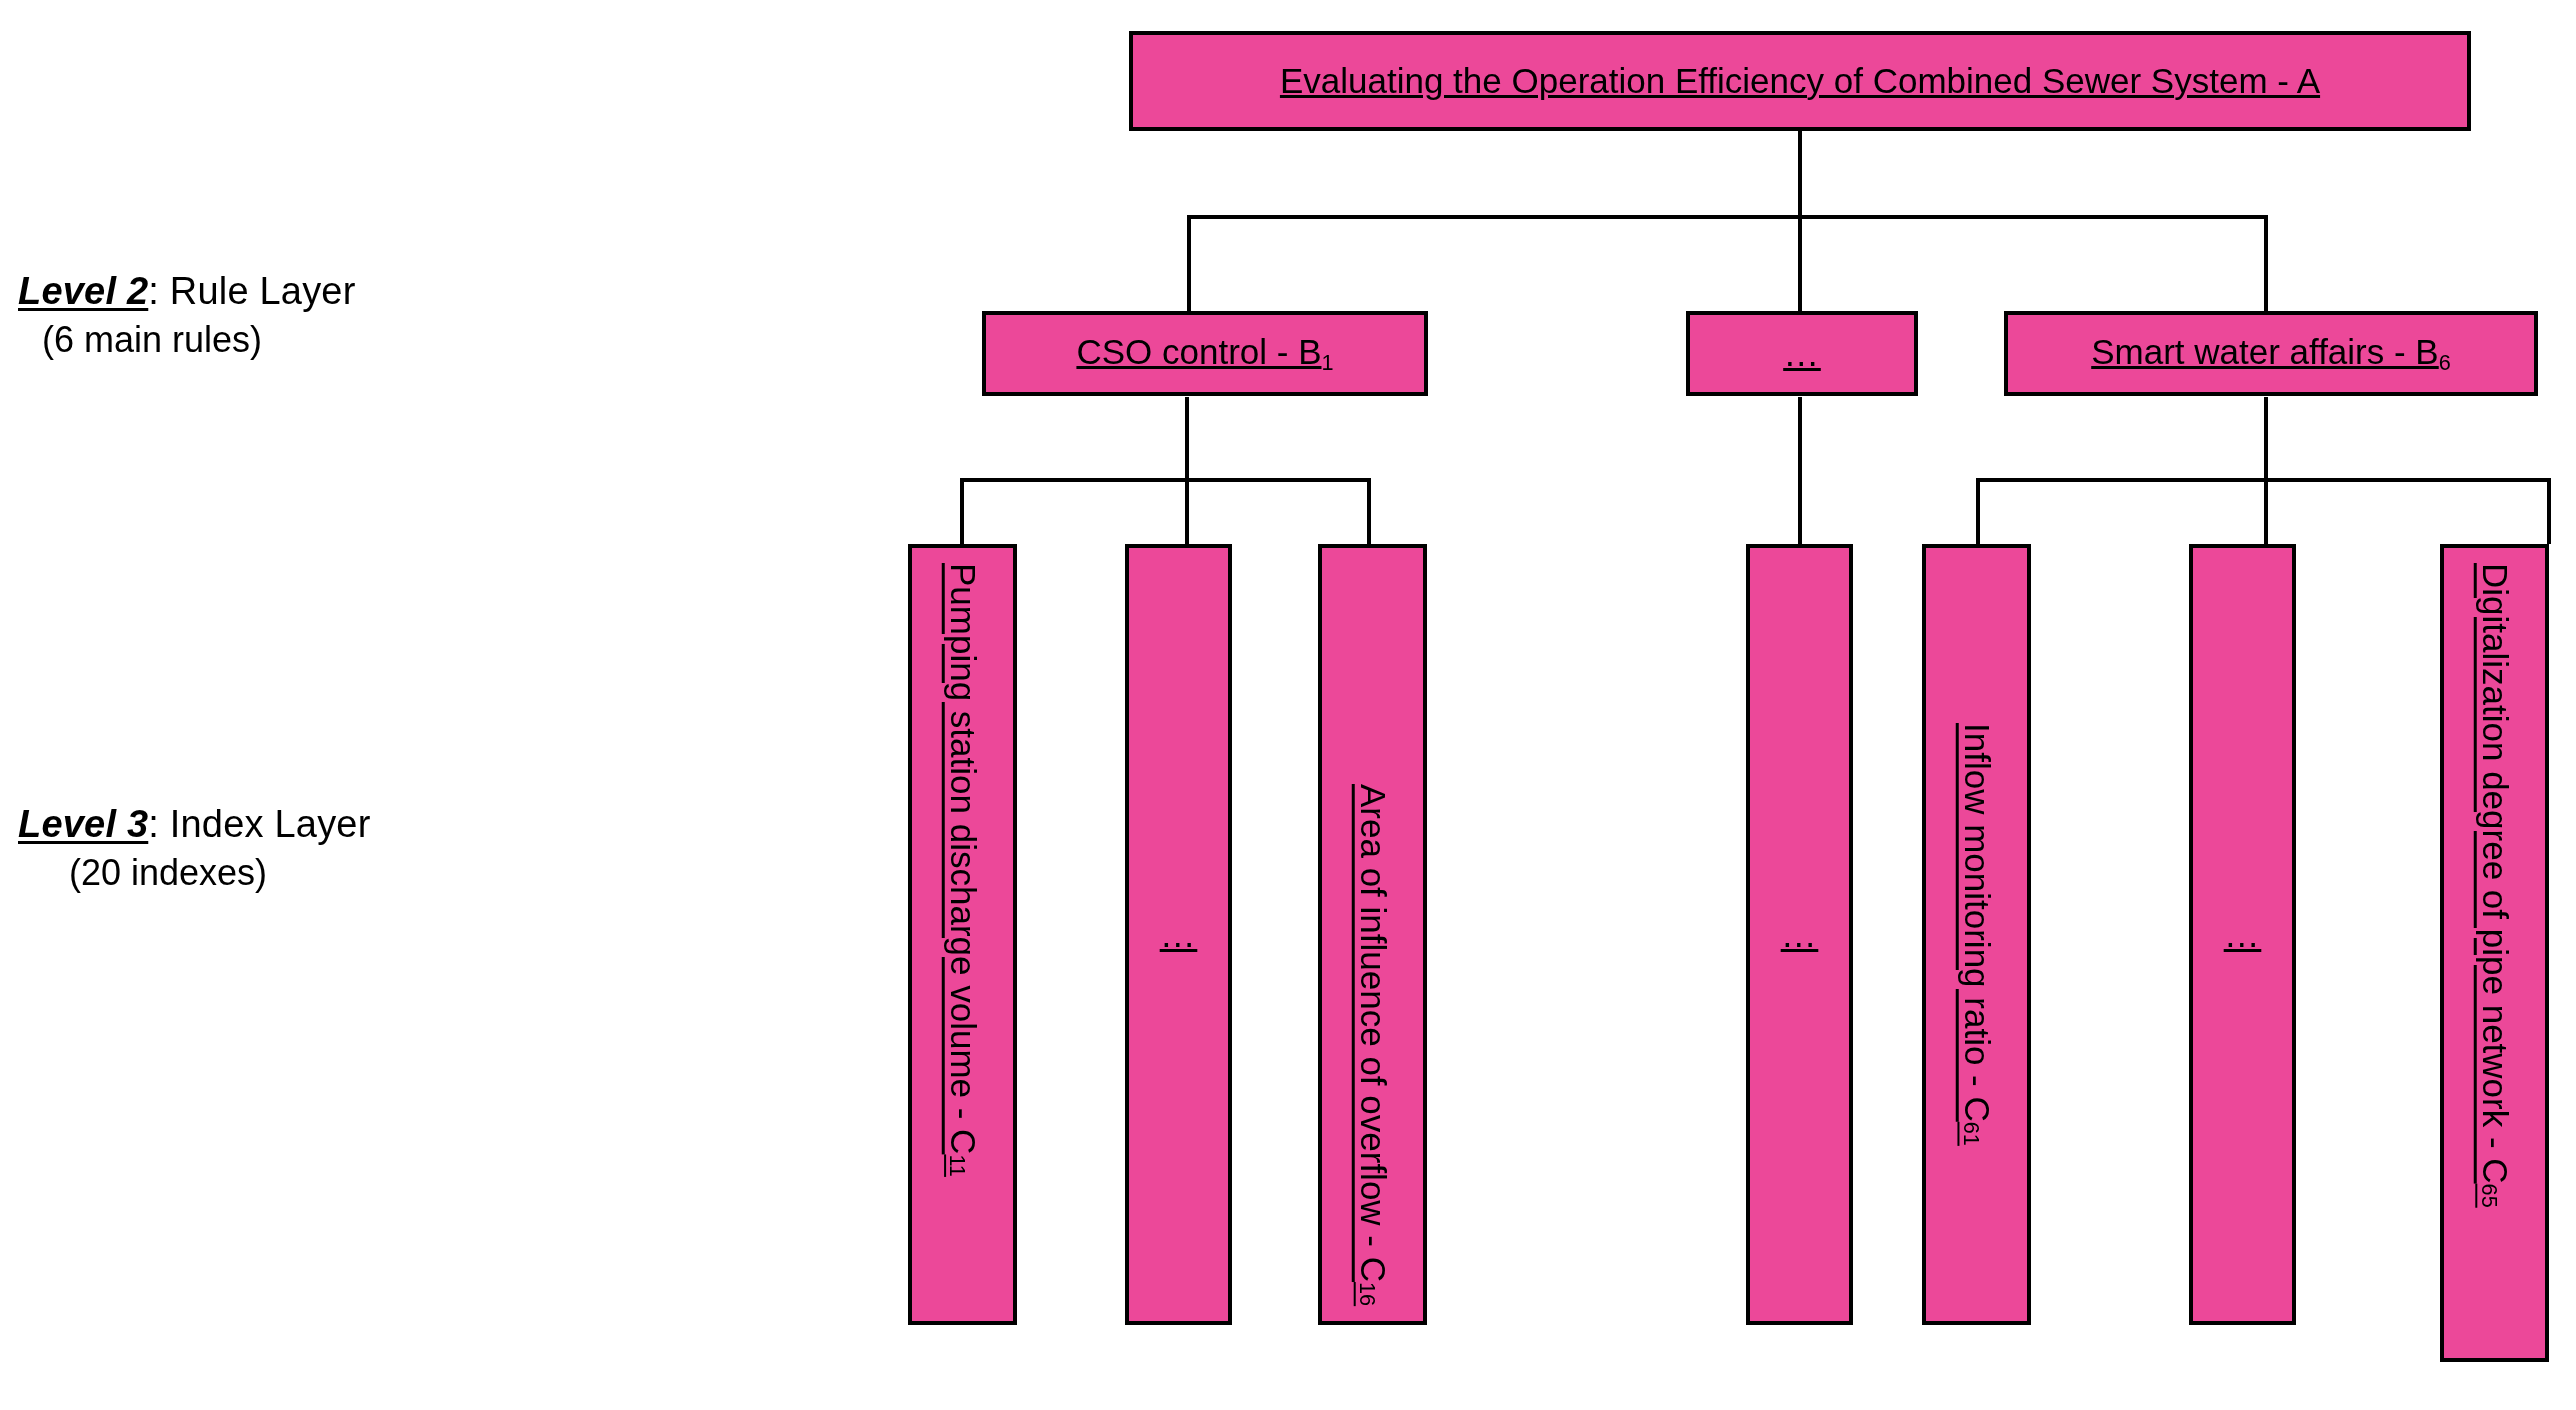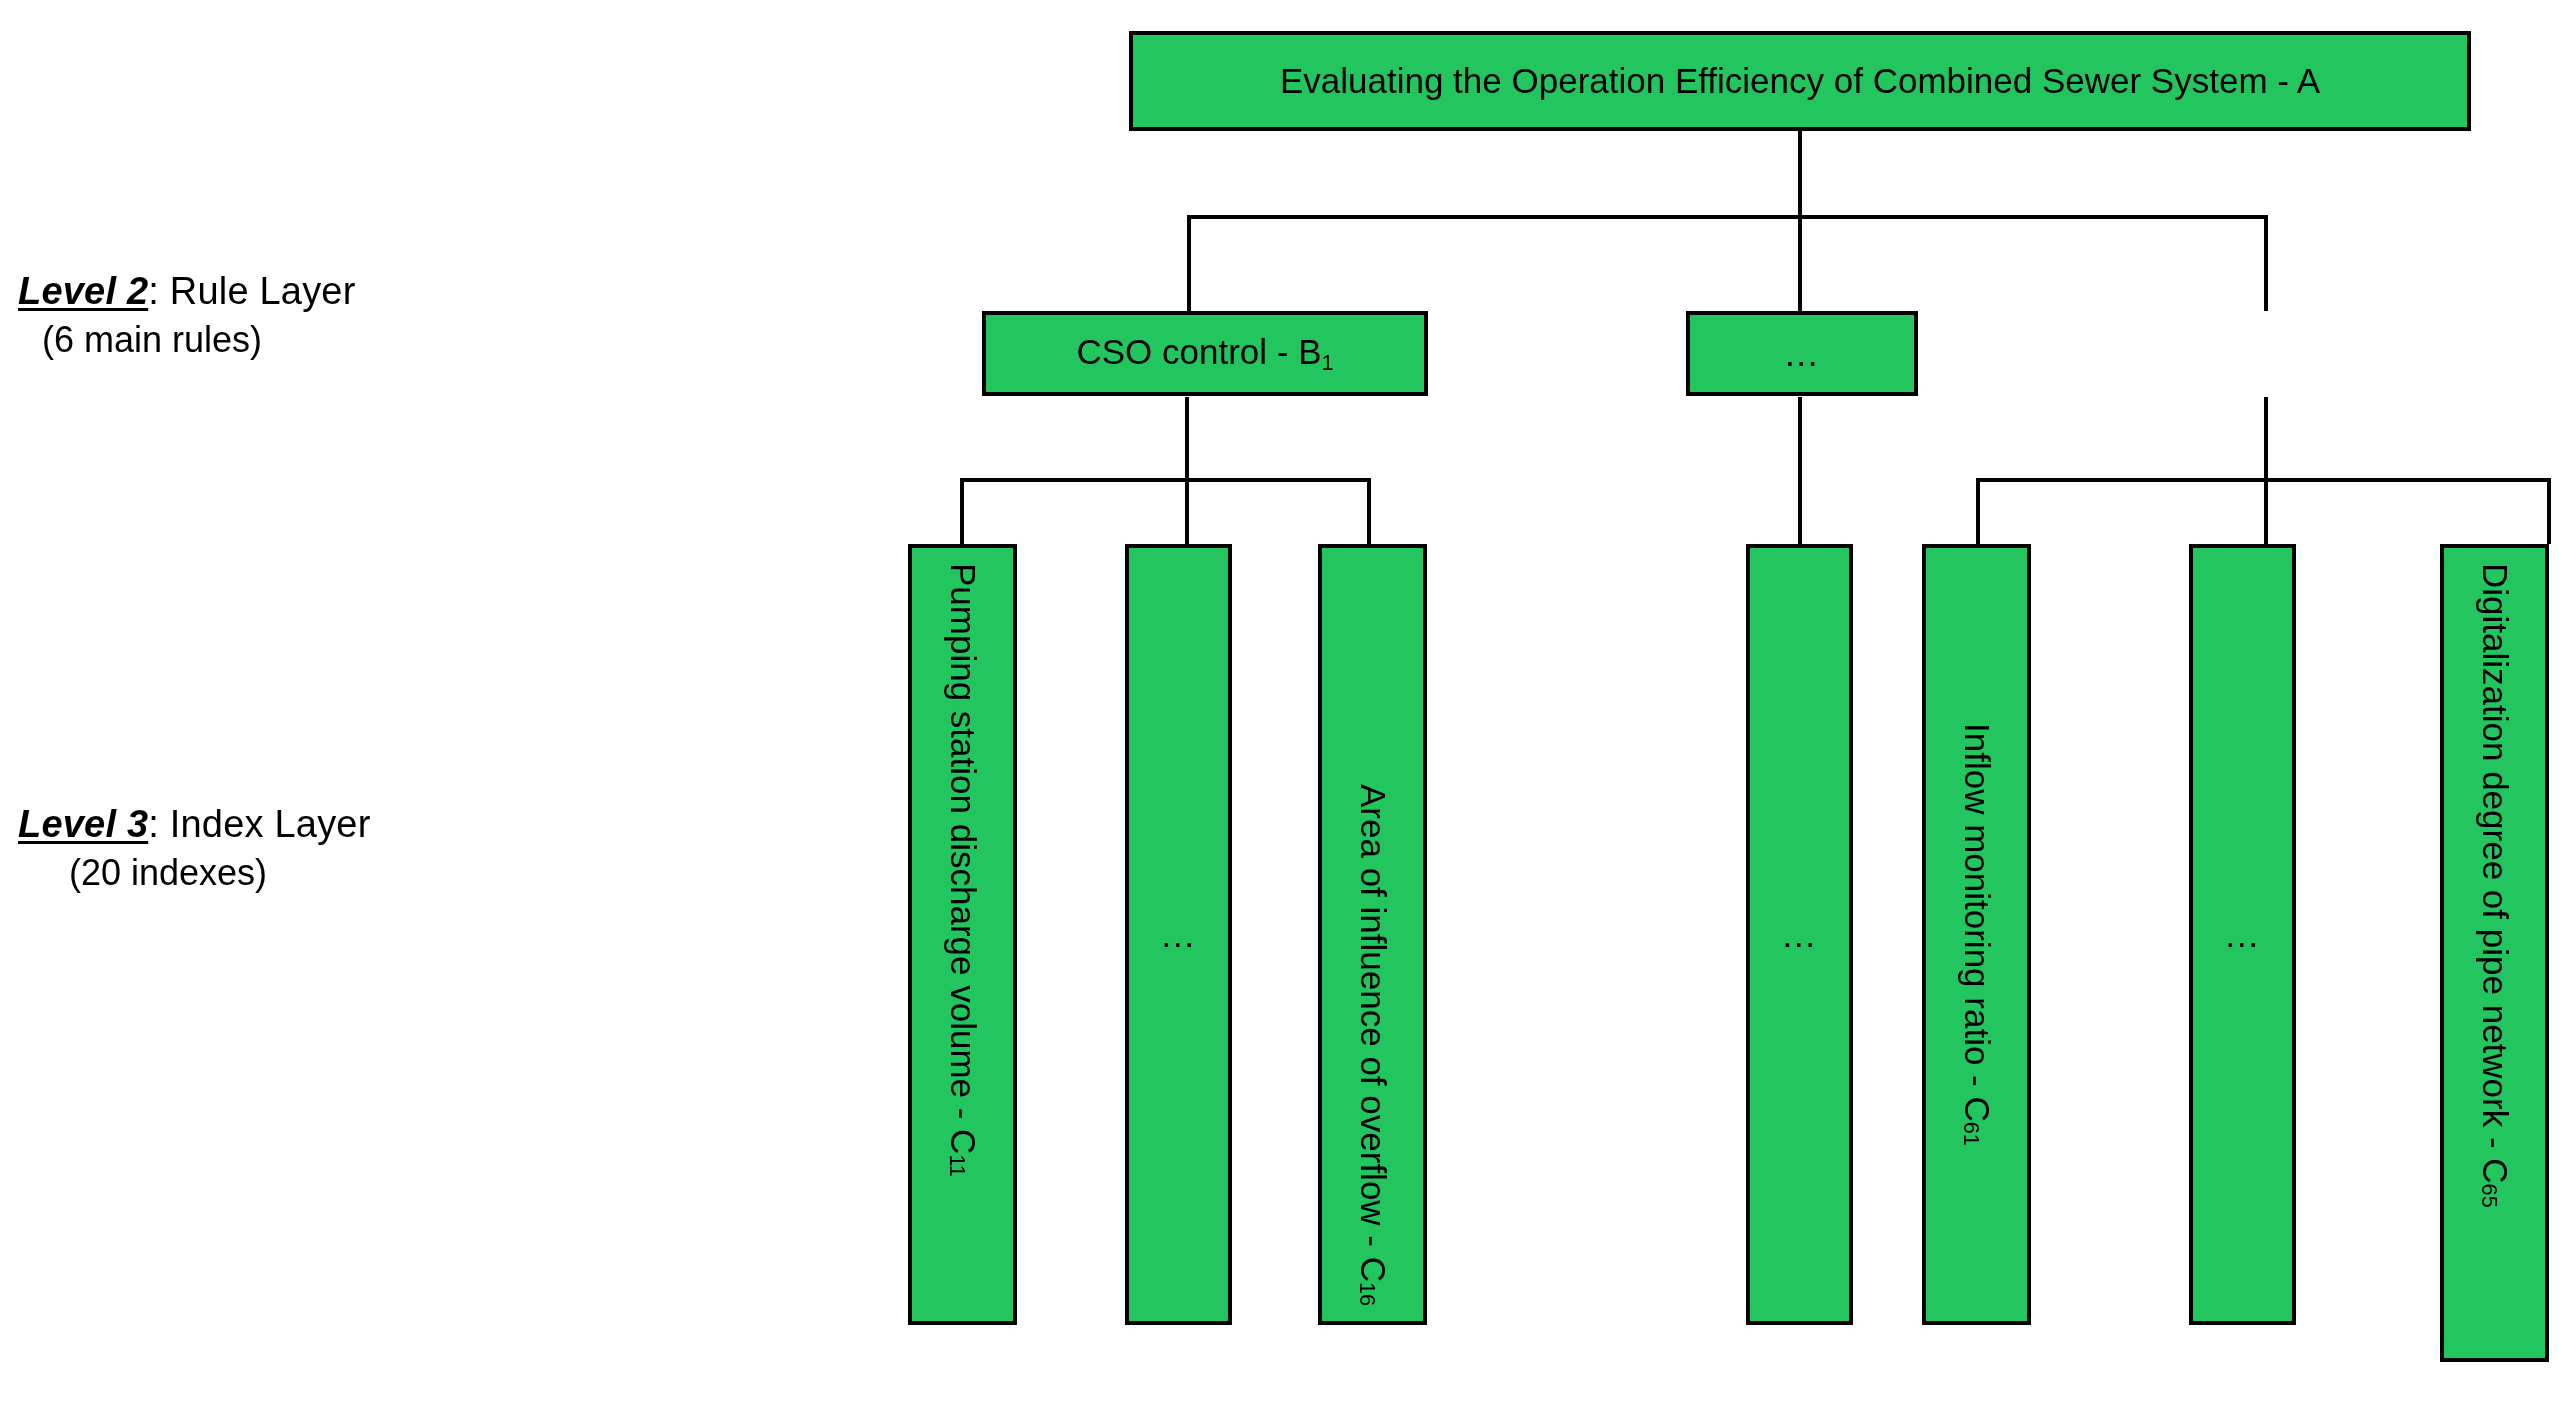--- a/index.html
+++ b/index.html
@@ -45,25 +45,26 @@
   .lvl2 { left: 18px;  top: 269px; }
   .lvl2 .lvl-line2 { margin-left: 24px; }
   .lvl3 { left: 18px;  top: 802px; }
   .lvl3 .lvl-line2 { margin-left: 51px; }
 
   
   .node {
     position: absolute;
     box-sizing: border-box;
     border: 4.1px solid #000000;
-    background: #22c55e;
+    background: #ec4899;
     display: flex;
     align-items: center;
     justify-content: center;
     text-align: left;
+    text-decoration: underline;
   }
   .node .label {
     font-size: 35px;
     line-height: 1.1;
     white-space: nowrap;
   }
   .node .label sub {
     font-size: 0.62em;
     vertical-align: -0.28em;
   }
@@ -127,20 +128,23 @@
   <div class="conn v" style="left:2264px; top:215px; height:96px;"></div>
 
   <div class="node" style="left:982px; top:311px; width:446px; height:85px;">
     <span class="label">CSO control - B<sub>1</sub></span>
   </div>
 
   <div class="node ellipsis" style="left:1686px; top:311px; width:232px; height:85px;">
     <span class="label">…</span>
   </div>
 
+  <div class="node" style="left:2004px; top:311px; width:534px; height:85px;">
+    <span class="label">Smart water affairs - B<sub>6</sub></span>
+  </div>
 
   <div class="conn v" style="left:1185px; top:397px; height:81px;"></div>
   <div class="conn h" style="left:960px; top:478px; width:411px;"></div>
   <div class="conn v" style="left:960px; top:478px; height:66px;"></div>
   <div class="conn v" style="left:1185px; top:478px; height:66px;"></div>
   <div class="conn v" style="left:1367px; top:478px; height:66px;"></div>
 
   <div class="conn v" style="left:1798px; top:397px; height:147px;"></div>
 
   <div class="conn v" style="left:2264px; top:397px; height:81px;"></div>

